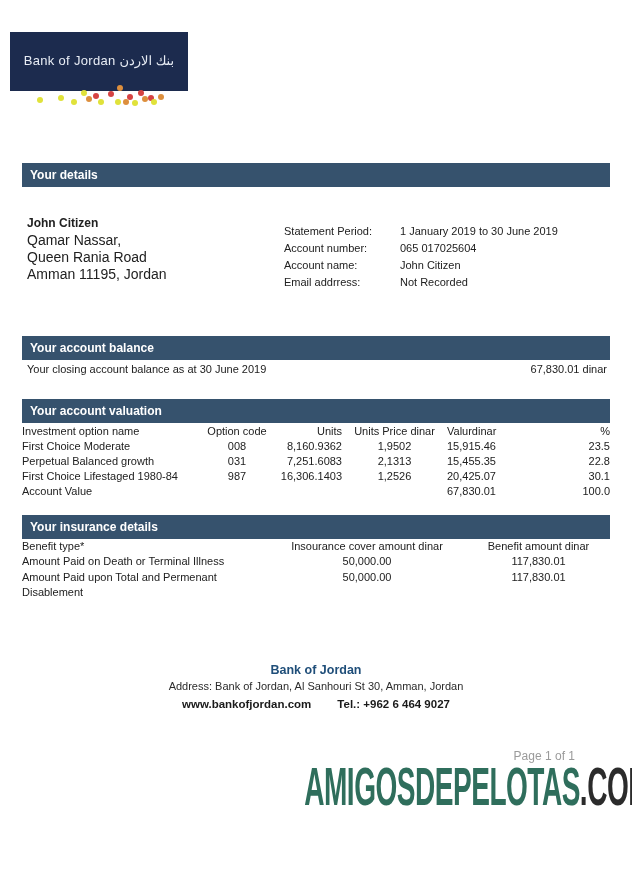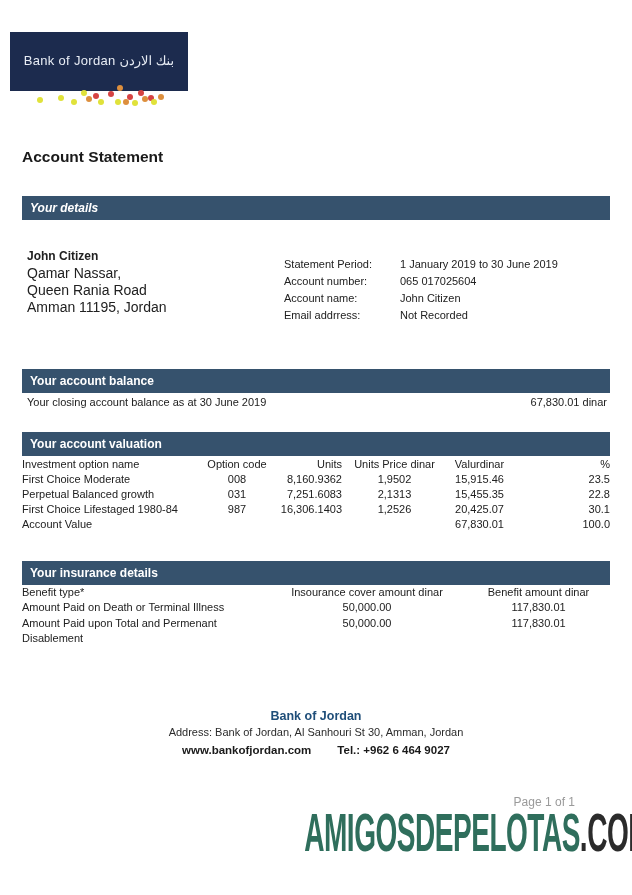--- a/index.html
+++ b/index.html
@@ -29,24 +29,24 @@
 
   
   .content { padding: 148px 22px 0 22px; }
   h1.page-title { font-size: 15.5px; font-weight: bold; color: #1a1a1a; line-height: 18px; }
 
   .bar {
     background: #36526d; color: #ffffff;
     font-size: 12px; font-weight: bold;
     height: 24px; line-height: 24px; padding-left: 8px;
   }
-  .bar-details   { margin-top: 30px; font-style: italic; }
+  .bar-details   { margin-top: 15px; }
   .bar-balance   { margin-top: 45px; }
   .bar-valuation { margin-top: 20px; }
-  .bar-insurance { margin-top: 29px; }
+  .bar-insurance { margin-top: 16px; }
 
   
   .details-block { position: relative; margin-top: 28px; height: 76px; padding-left: 5px; }
   .cust-name { font-size: 12px; font-weight: bold; line-height: 17px; }
   .cust-line { font-size: 14px; line-height: 17px; }
   .fields { position: absolute; left: 262px; top: 8px; }
   .field-row { display: flex; font-size: 11px; line-height: 17px; }
   .field-label { width: 116px; }
 
   
@@ -62,21 +62,21 @@
   .valuation-table { margin-top: 1px; }
   .valuation-table td, .valuation-table th,
   .insurance-table td, .insurance-table th {
     font-size: 11px; font-weight: normal; line-height: 15px;
     padding: 0; vertical-align: top;
   }
   .vt-c1 { width: 180px; text-align: left; padding-left: 5px; }
   .vt-c2 { width: 70px;  text-align: center; }
   .vt-c3 { width: 70px;  text-align: right; }
   .vt-c4 { width: 105px; text-align: center; }
-  .vt-c5 { width: 65px;  text-align: center; }
+  .vt-c5 { width: 65px;  text-align: left; }
   .vt-c6 { width: 98px;  text-align: right; padding-right: 26px; }
 
   
   .insurance-table td, .insurance-table th { line-height: 15.5px; }
   .it-c1 { width: 245px; text-align: left; padding-left: 5px; }
   .it-c2 { width: 200px; text-align: center; }
   .it-c3 { width: 143px; text-align: center; }
   .it-c1.wrap { padding-right: 15px; }
 
   
@@ -126,21 +126,20 @@
     <span class="dot r" style="left:128px;top:58px"></span>
     <span class="dot o" style="left:132px;top:64px"></span>
     <span class="dot r" style="left:138px;top:63px"></span>
     <span class="dot y" style="left:141px;top:67px"></span>
     <span class="dot o" style="left:148px;top:62px"></span>
   </div>
 </div>
 
 <div class="content">
 
-  <h1 class="page-title">Account Statement</h1>
 
   <div class="bar bar-details">Your details</div>
 
   <div class="details-block">
     <div class="cust-name">John Citizen</div>
     <div class="cust-line">Qamar Nassar,</div>
     <div class="cust-line">Queen Rania Road</div>
     <div class="cust-line">Amman 11195, Jordan</div>
 
     <div class="fields">

